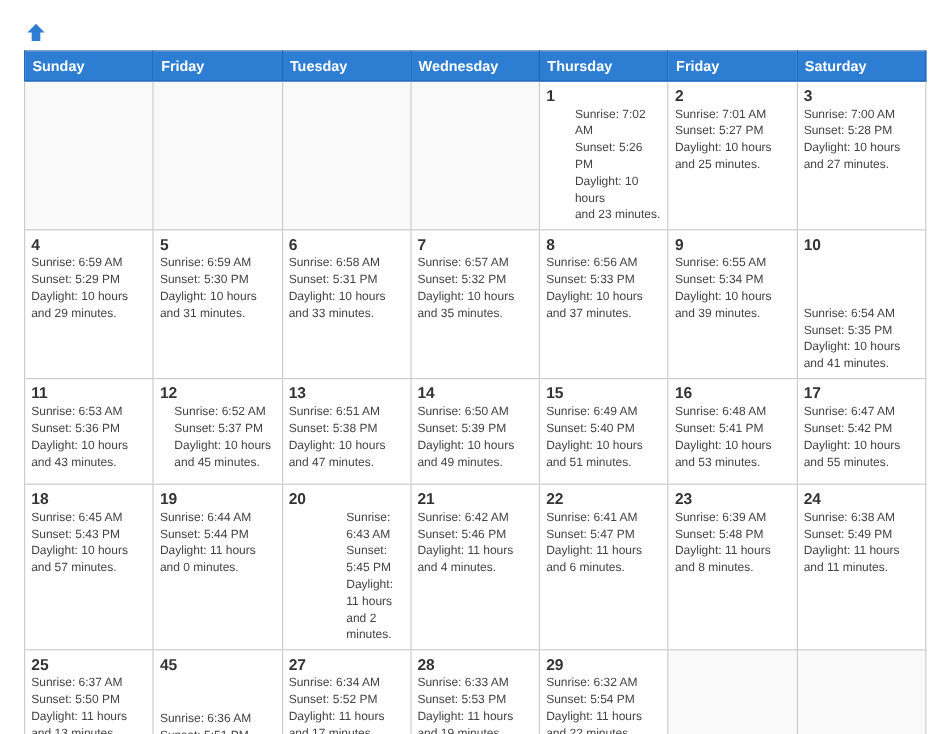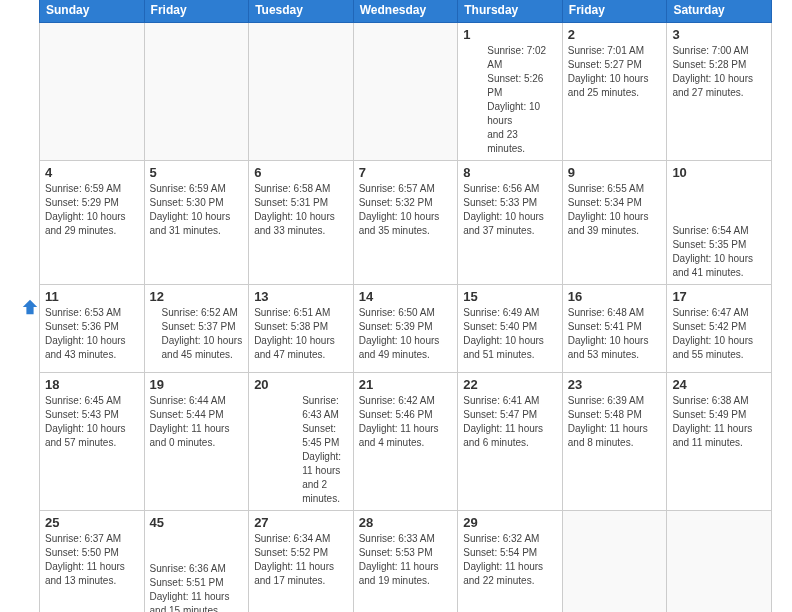--- a/index.html
+++ b/index.html
@@ -8,22 +8,21 @@
       background: #fff;
       width: 792px;
       height: 612px;
       overflow: hidden;
     }
     .page {
       width: 792px;
       height: 612px;
       padding: 18px 20px 10px 20px;
       display: flex;
-      flex-direction: row;
-      align-items: center;
+      flex-direction: column;
     }
     .header {
       display: flex;
       justify-content: space-between;
       align-items: flex-start;
       margin-bottom: 10px;
     }
     .logo {
       display: flex;
       flex-direction: column;

